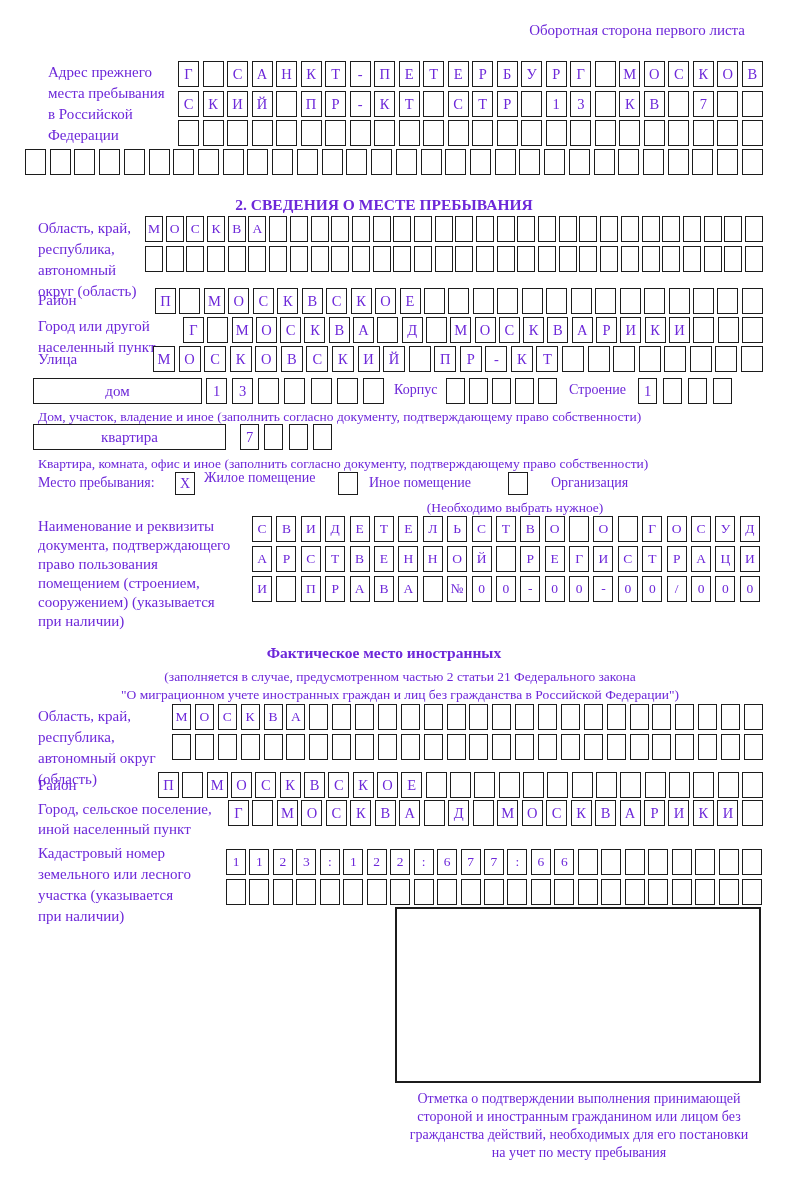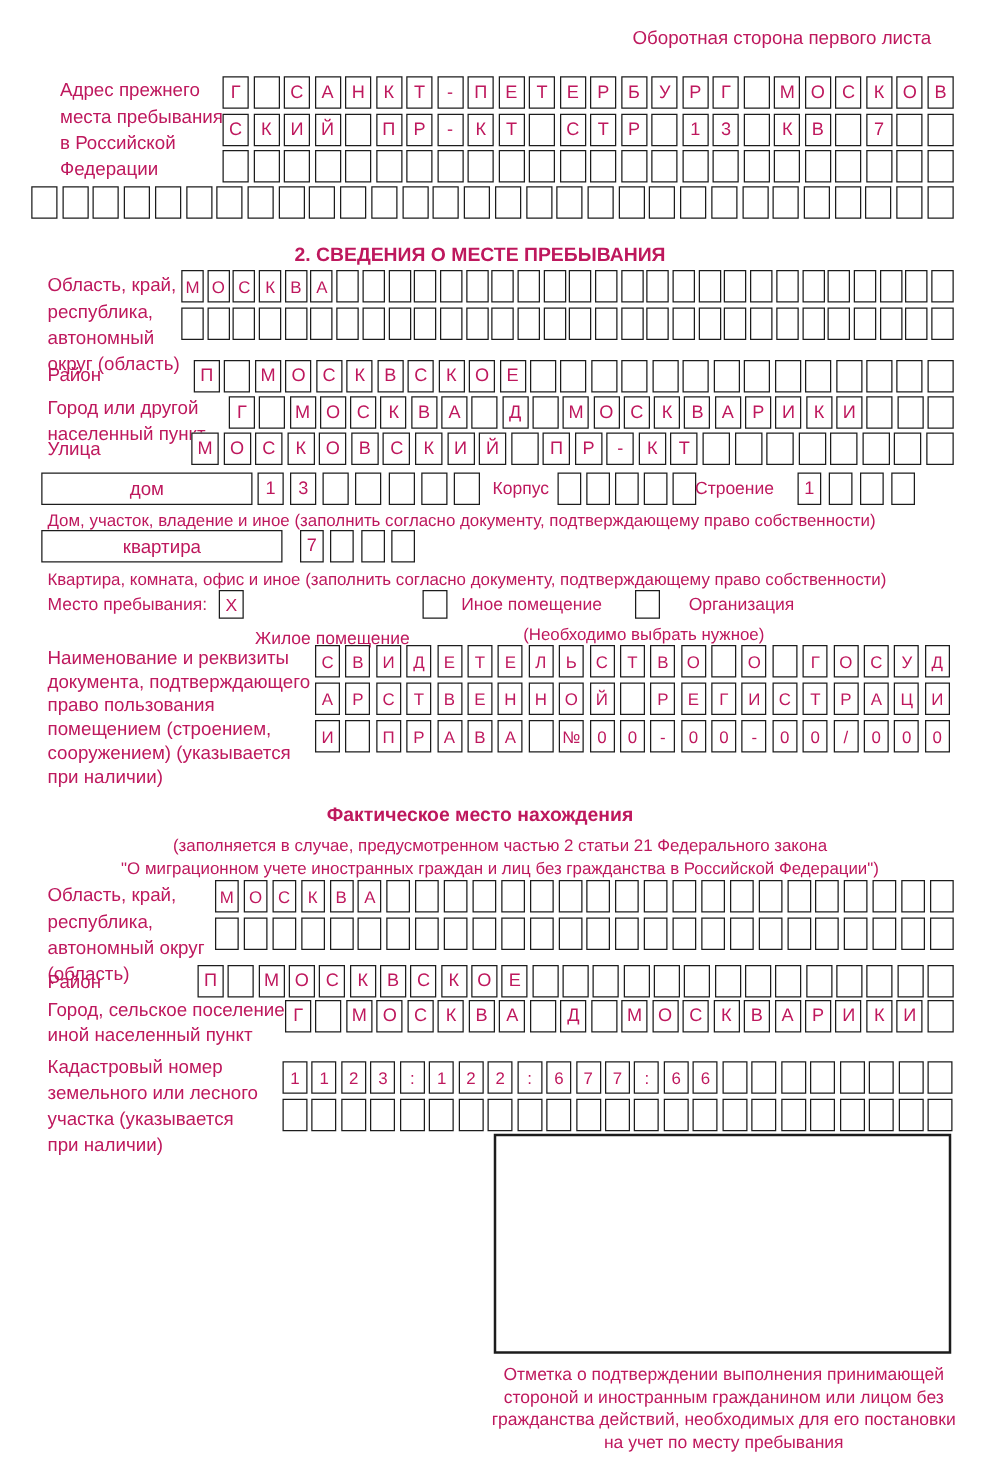--- a/index.html
+++ b/index.html
@@ -1,17 +1,17 @@
 <!DOCTYPE html>
 <html><head>
 <meta charset="utf-8">
 <style>
   html,body{margin:0;padding:0;background:#fff;}
-  .page{position:relative;width:800px;height:1180px;background:#fff;color:#be185d;
-        font-family:Liberation Sans, sans-serif;overflow:hidden;}
+  .page{position:relative;width:800px;height:1180px;background:#fff;color:#6d28d9;
+        font-family:Liberation Serif, serif;overflow:hidden;}
   .lbl{position:absolute;font-size:15px;line-height:21px;white-space:pre-line;}
   .cap{position:absolute;font-size:13.5px;line-height:17px;white-space:pre-line;}
   .center{text-align:center;}
   .title{position:absolute;left:0;width:768px;text-align:center;font-weight:700;font-size:15.5px;}
   .cr{position:absolute;display:flex;justify-content:space-between;height:26px;}
   .cell{flex:0 0 auto;width:var(--cw,21px);height:var(--ch,26px);border:1.6px solid #1c1c1c;
         box-sizing:border-box;display:flex;align-items:center;justify-content:center;
         font-size:14.5px;background:#fff;}
   .cr.sm .cell{font-size:13.5px;}
   .wbox{position:absolute;height:26px;border:1.6px solid #1c1c1c;box-sizing:border-box;
@@ -311,41 +311,41 @@
       <span class="cell"></span>
     </div>
   <div class="inline-lbl" style="left:394px;top:382px;">Корпус</div>
   <div class="cr" style="left:446px;top:378px;width:111px;--cw:19px;">
       <span class="cell"></span>
       <span class="cell"></span>
       <span class="cell"></span>
       <span class="cell"></span>
       <span class="cell"></span>
     </div>
-  <div class="inline-lbl" style="left:556px;top:382px;">Строение</div>
+  <div class="inline-lbl" style="left:569px;top:382px;">Строение</div>
   <div class="cr" style="left:638px;top:378px;width:94px;--cw:19px;">
       <span class="cell">1</span>
       <span class="cell"></span>
       <span class="cell"></span>
       <span class="cell"></span>
     </div>
   <div class="cap" style="left:38px;top:408px;">Дом, участок, владение и иное (заполнить согласно документу, подтверждающему право собственности)</div>
 
   <div class="wbox" style="left:33px;top:424px;width:193px;">квартира</div>
   <div class="cr" style="left:240px;top:424px;width:92px;--cw:19px;">
       <span class="cell">7</span>
       <span class="cell"></span>
       <span class="cell"></span>
       <span class="cell"></span>
     </div>
   <div class="cap" style="left:38px;top:455px;">Квартира, комната, офис и иное (заполнить согласно документу, подтверждающему право собственности)</div>
 
   <div class="inline-lbl" style="left:38px;top:475px;">Место пребывания:</div>
   <div class="chk" style="left:175px;top:472px;">X</div>
-  <div class="inline-lbl" style="left:204px;top:470px;margin-top:32px;">Жилое помещение</div>
+  <div class="inline-lbl" style="left:204px;top:470px;">Жилое помещение</div>
   <div class="chk" style="left:338px;top:472px;"></div>
   <div class="inline-lbl" style="left:369px;top:475px;">Иное помещение</div>
   <div class="chk" style="left:508px;top:472px;"></div>
   <div class="inline-lbl" style="left:551px;top:475px;">Организация</div>
   <div class="cap center" style="left:220px;top:499px;width:590px;">(Необходимо выбрать нужное)</div>
 
   <div class="lbl" style="left:38px;top:517px;line-height:19px;">Наименование и реквизиты
 документа, подтверждающего
 право пользования
 помещением (строением,
@@ -414,21 +414,21 @@
       <span class="cell">0</span>
       <span class="cell">-</span>
       <span class="cell">0</span>
       <span class="cell">0</span>
       <span class="cell">/</span>
       <span class="cell">0</span>
       <span class="cell">0</span>
       <span class="cell">0</span>
     </div>
 
-  <div class="title" style="top:644px;">Фактическое место нахождения</div>
+  <div class="title" style="top:644px;">Фактическое место иностранных</div>
   <div class="cap center" style="left:0;top:668px;width:800px;">(заполняется в случае, предусмотренном частью 2 статьи 21 Федерального закона</div>
   <div class="cap center" style="left:0;top:686px;width:800px;">"О миграционном учете иностранных граждан и лиц без гражданства в Российской Федерации")</div>
 
   <div class="lbl" style="left:38px;top:706px;">Область, край,
 республика,
 автономный округ
 (область)</div>
   <div class="cr sm" style="left:172px;top:704px;width:591px;--cw:19px;">
       <span class="cell">М</span>
       <span class="cell">О</span>

